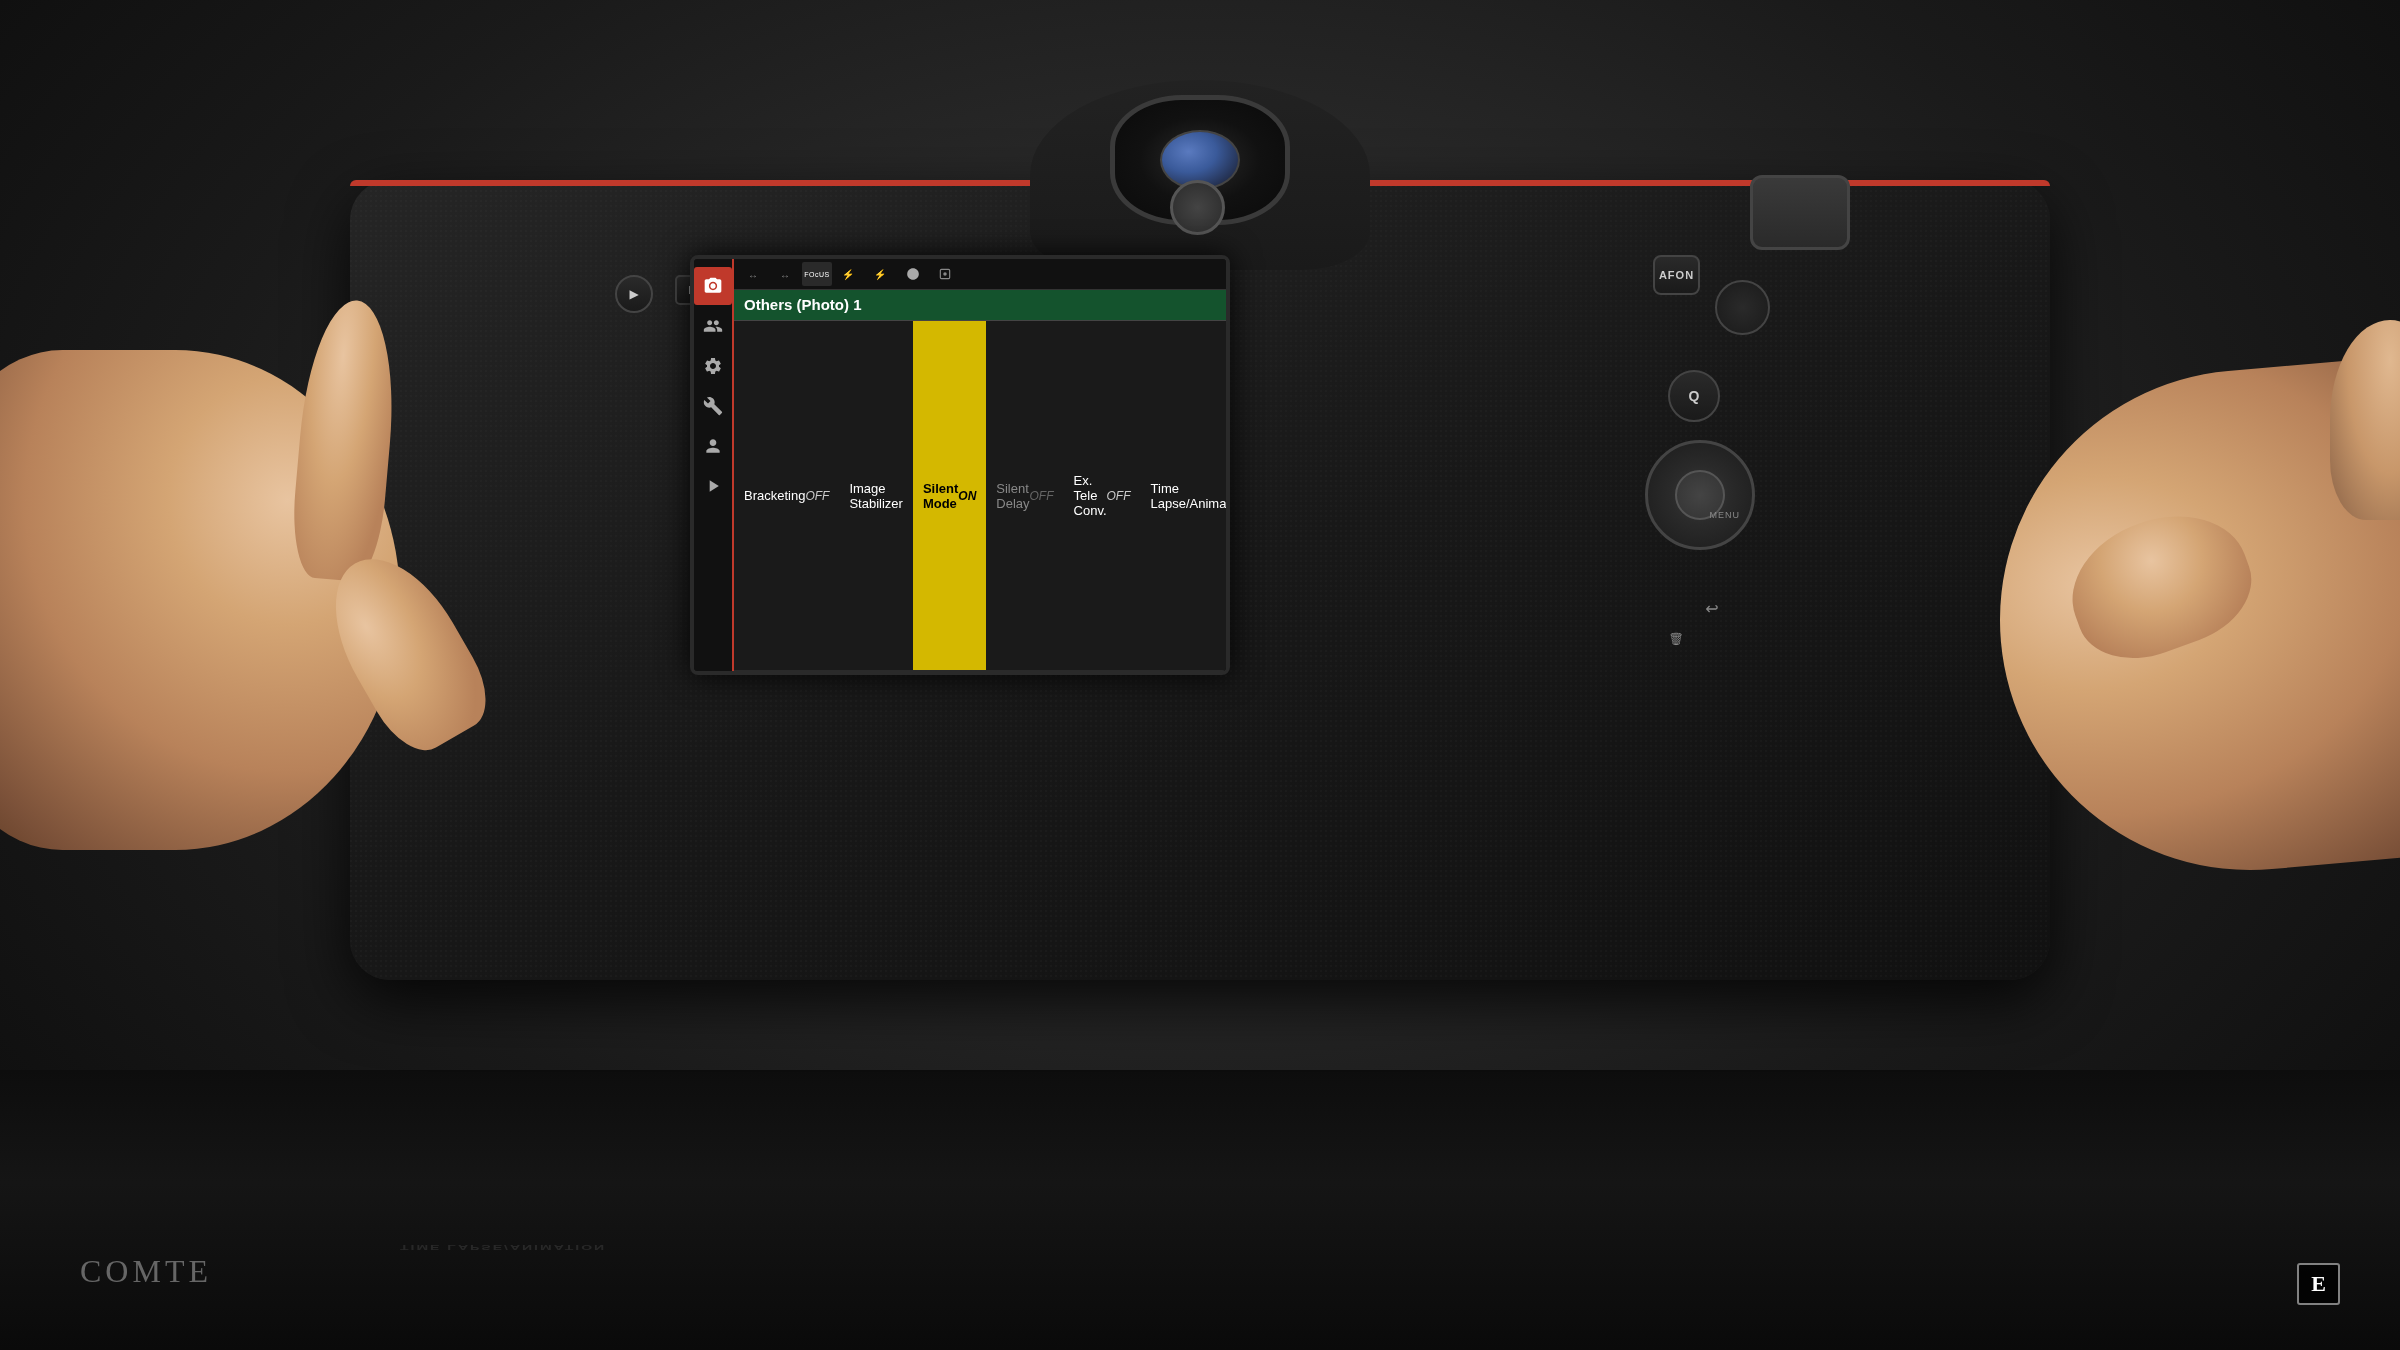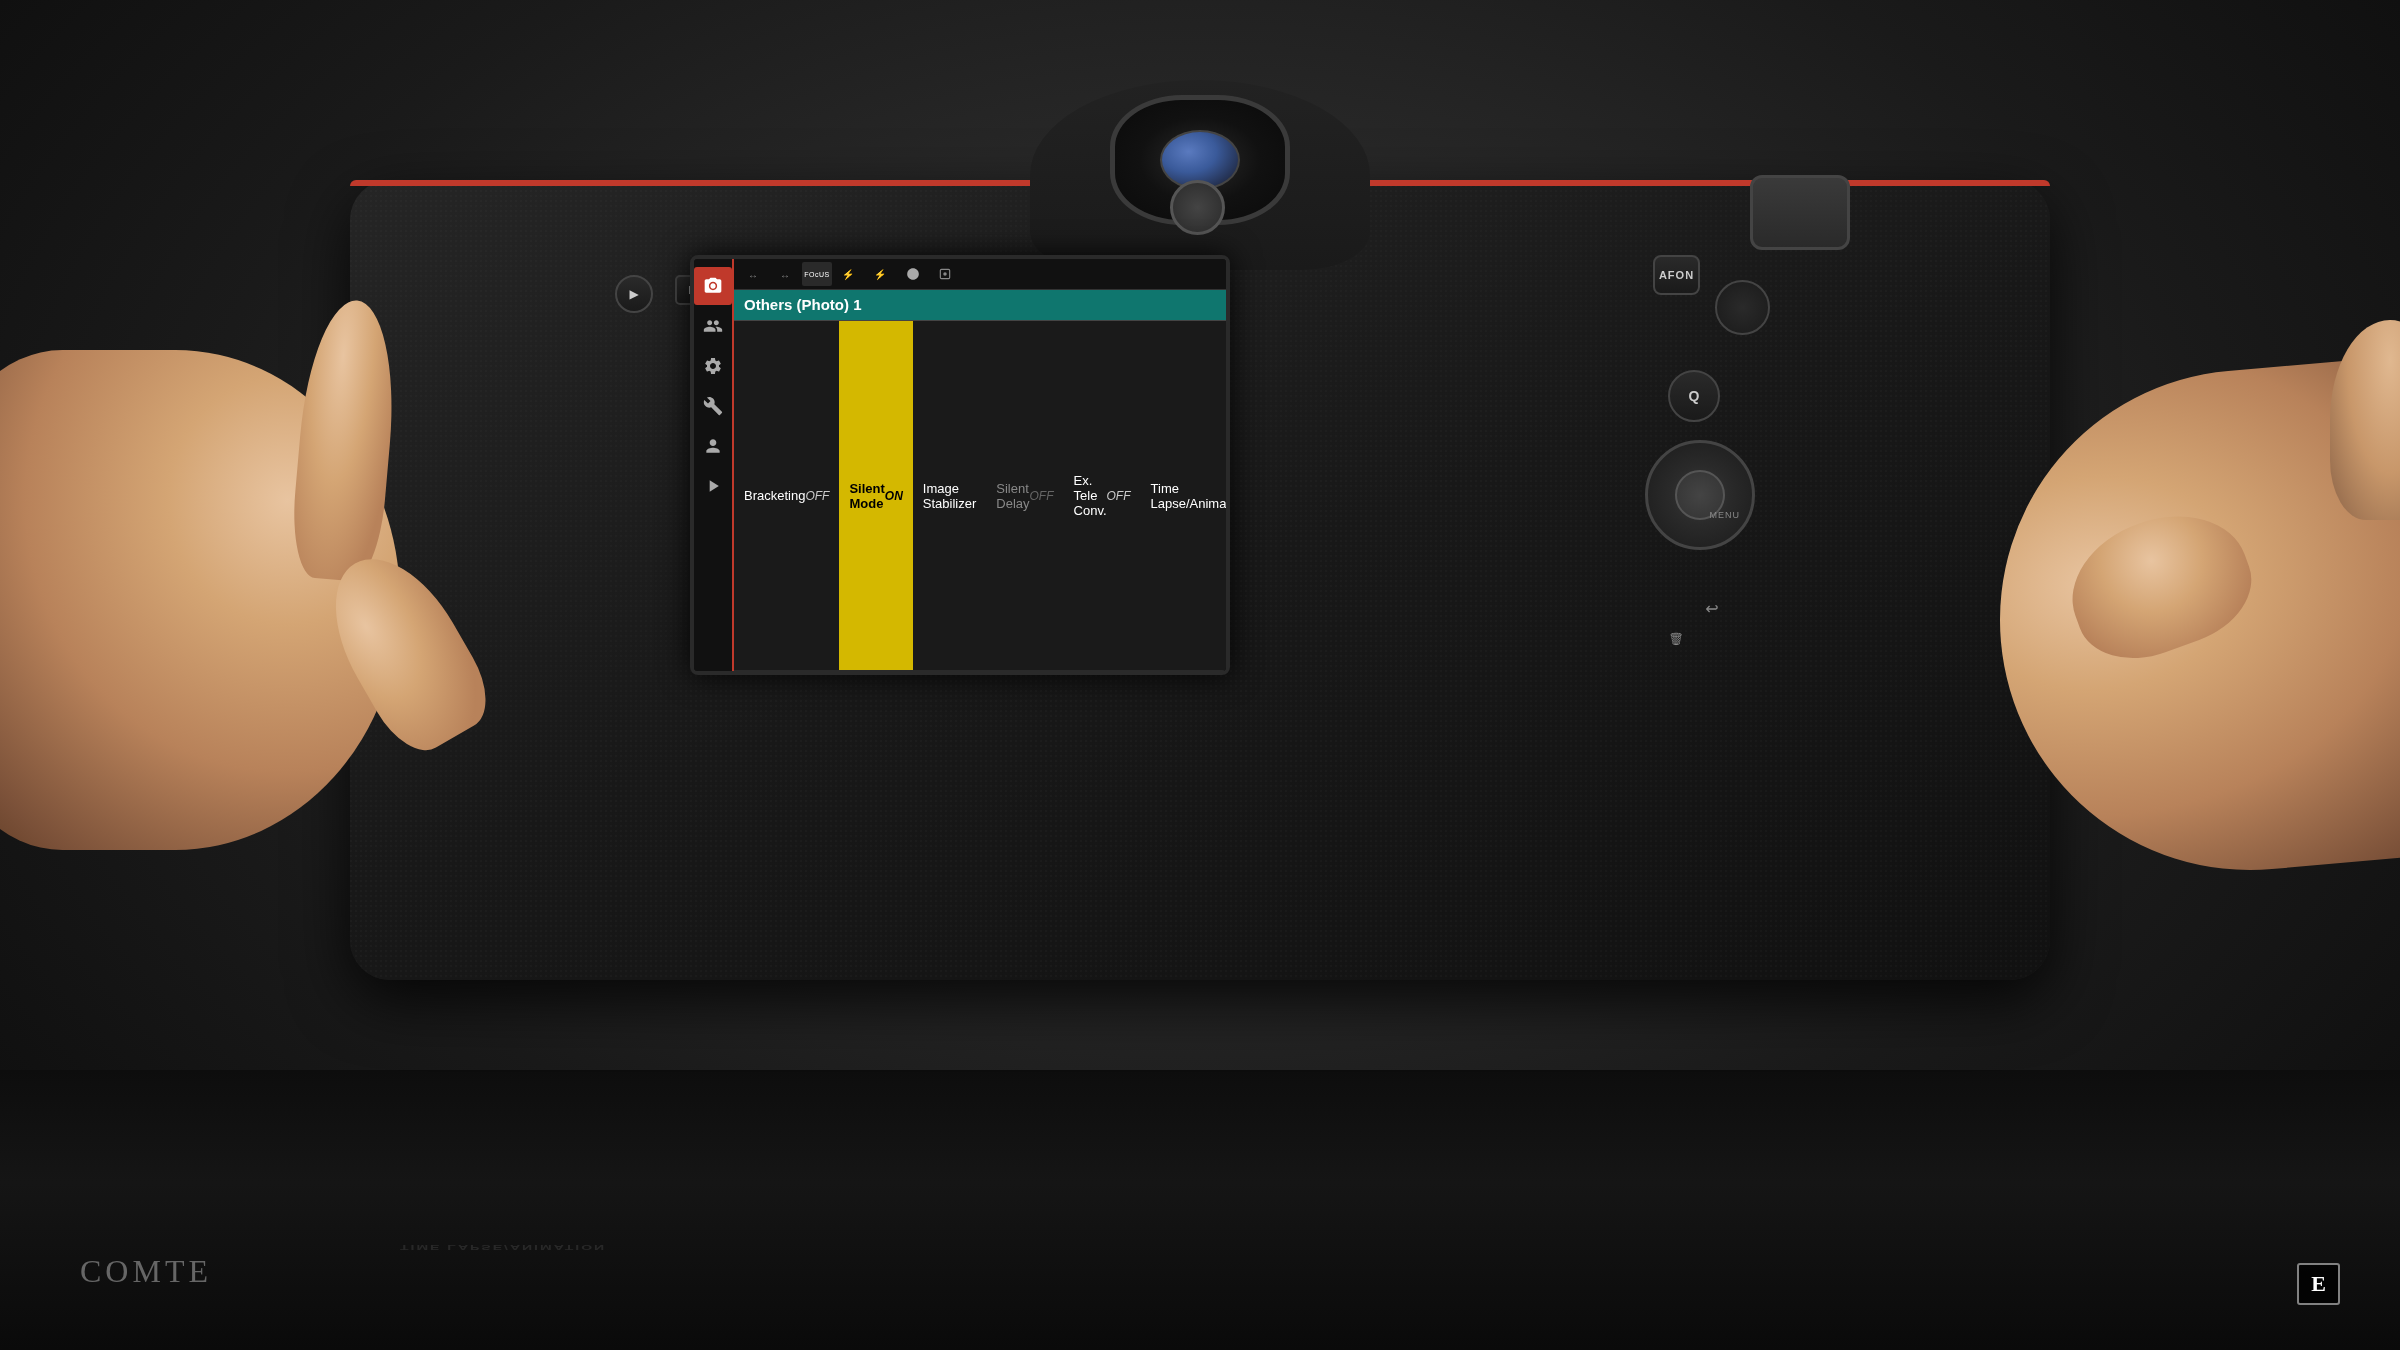--- a/index.html
+++ b/index.html
@@ -88,21 +88,21 @@
       cursor: pointer;
     }
 
     .tab-icon.active-tab {
       background: #2a2a2a;
       color: #fff;
     }
 
     
     .menu-header {
-      background: #0f766e;
+      background: #14532d;
       padding: 6px 10px;
       border-bottom: 1px solid #444;
     }
 
     .menu-header-title {
       color: #ffffff;
       font-size: 15px;
       font-weight: bold;
     }
 
@@ -475,30 +475,30 @@
           <span class="menu-header-title">Others (Photo) 1</span>
         </div>
 
         <div class="menu-items">
 
           <div class="menu-item">
             <span class="menu-item-label">Bracketing</span>
             <span class="menu-item-value">OFF</span>
           </div>
 
+          <div class="menu-item">
+            <span class="menu-item-label">Image Stabilizer</span>
+            <span class="menu-item-value"></span>
+          </div>
+
           <div class="menu-item selected">
             <span class="menu-item-label">Silent Mode</span>
             <span class="menu-item-value">ON</span>
           </div>
 
-          <div class="menu-item">
-            <span class="menu-item-label">Image Stabilizer</span>
-            <span class="menu-item-value"></span>
-          </div>
-
 
 
           <div class="menu-item">
             <span class="menu-item-label dimmed">Silent Delay</span>
             <span class="menu-item-value dimmed">OFF</span>
           </div>
 
           <div class="menu-item">
             <span class="menu-item-label">Ex. Tele Conv.</span>
             <span class="menu-item-value">OFF</span>

